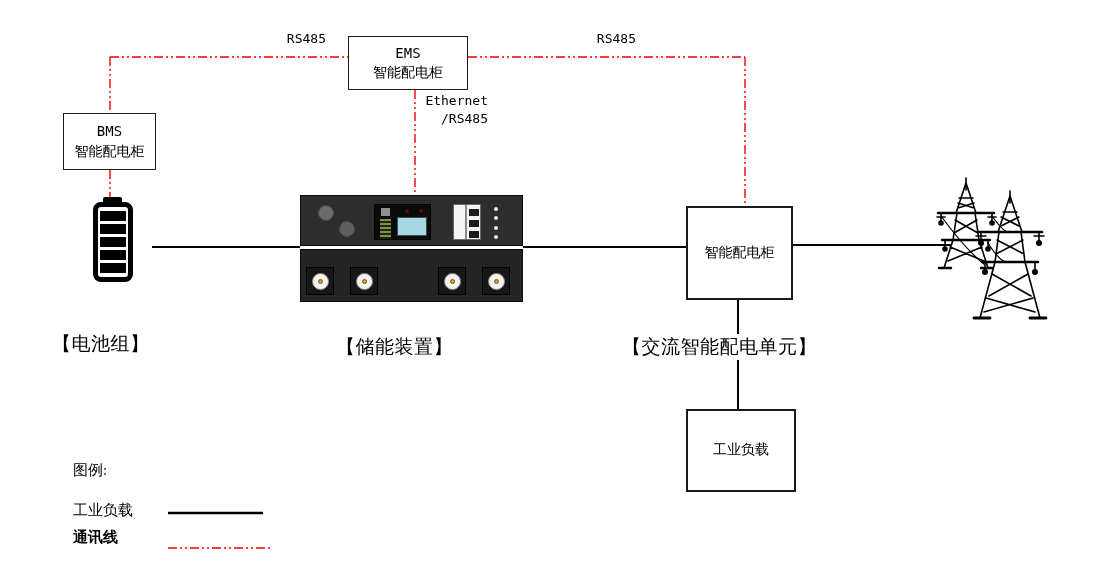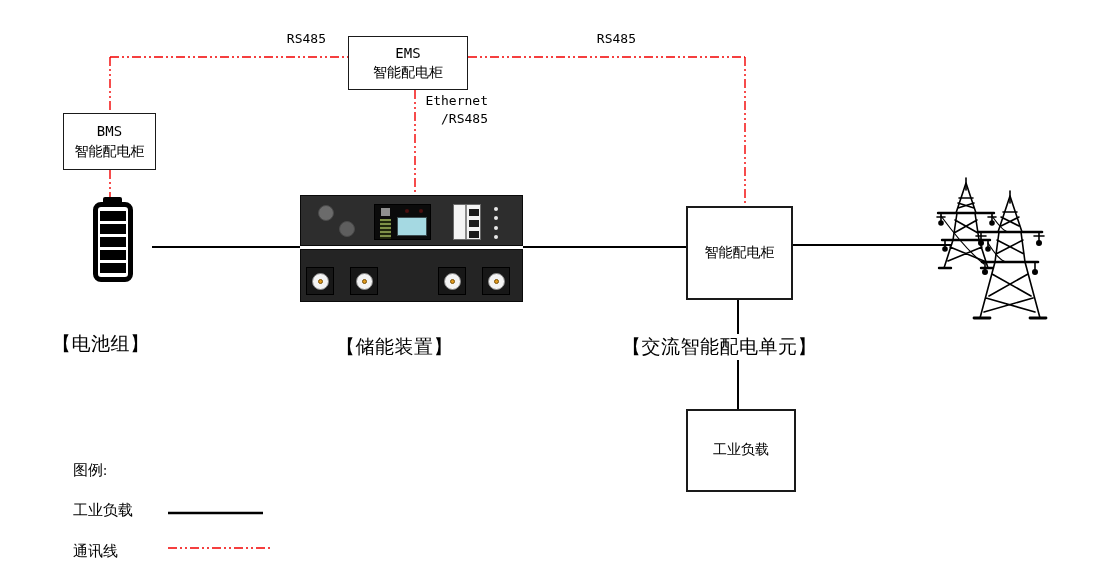--- a/index.html
+++ b/index.html
@@ -30,21 +30,21 @@
   .caption{position:absolute;z-index:3;font-size:19px;letter-spacing:0.5px;text-align:left;}
   .cap-battery{left:52px;top:331px;width:120px;}
   .cap-storage{left:336px;top:334px;width:150px;}
   .cap-acunit{left:622px;top:334px;width:230px;background:#fff;}
   .cap-grid{left:958px;top:330px;width:110px;}
 
   
   .legend-title{position:absolute;left:73px;top:461px;font-size:15px;z-index:2;}
   .legend-row-label{position:absolute;z-index:2;font-size:15px;}
   .lg-power{left:73px;top:501px;}
-  .lg-comm{left:73px;top:542px;}
+  .lg-comm{left:73px;top:528px;font-weight:bold;}
 
   
   .battery{position:absolute;left:93px;top:197px;width:40px;height:85px;z-index:2;}
   .battery .cap{position:absolute;left:10px;top:0;width:19px;height:8px;background:#000;border-radius:2px;}
   .battery .body{position:absolute;left:0;top:5px;width:40px;height:80px;border:5px solid #000;border-radius:8px;background:#fff;}
   .battery .cells{position:absolute;left:7px;top:14px;width:26px;height:62px;
      background:repeating-linear-gradient(to bottom,#000 0 10px,#fff 10px 13px);}
 
   
   .dev-top{position:absolute;left:300px;top:195px;width:223px;height:51px;

